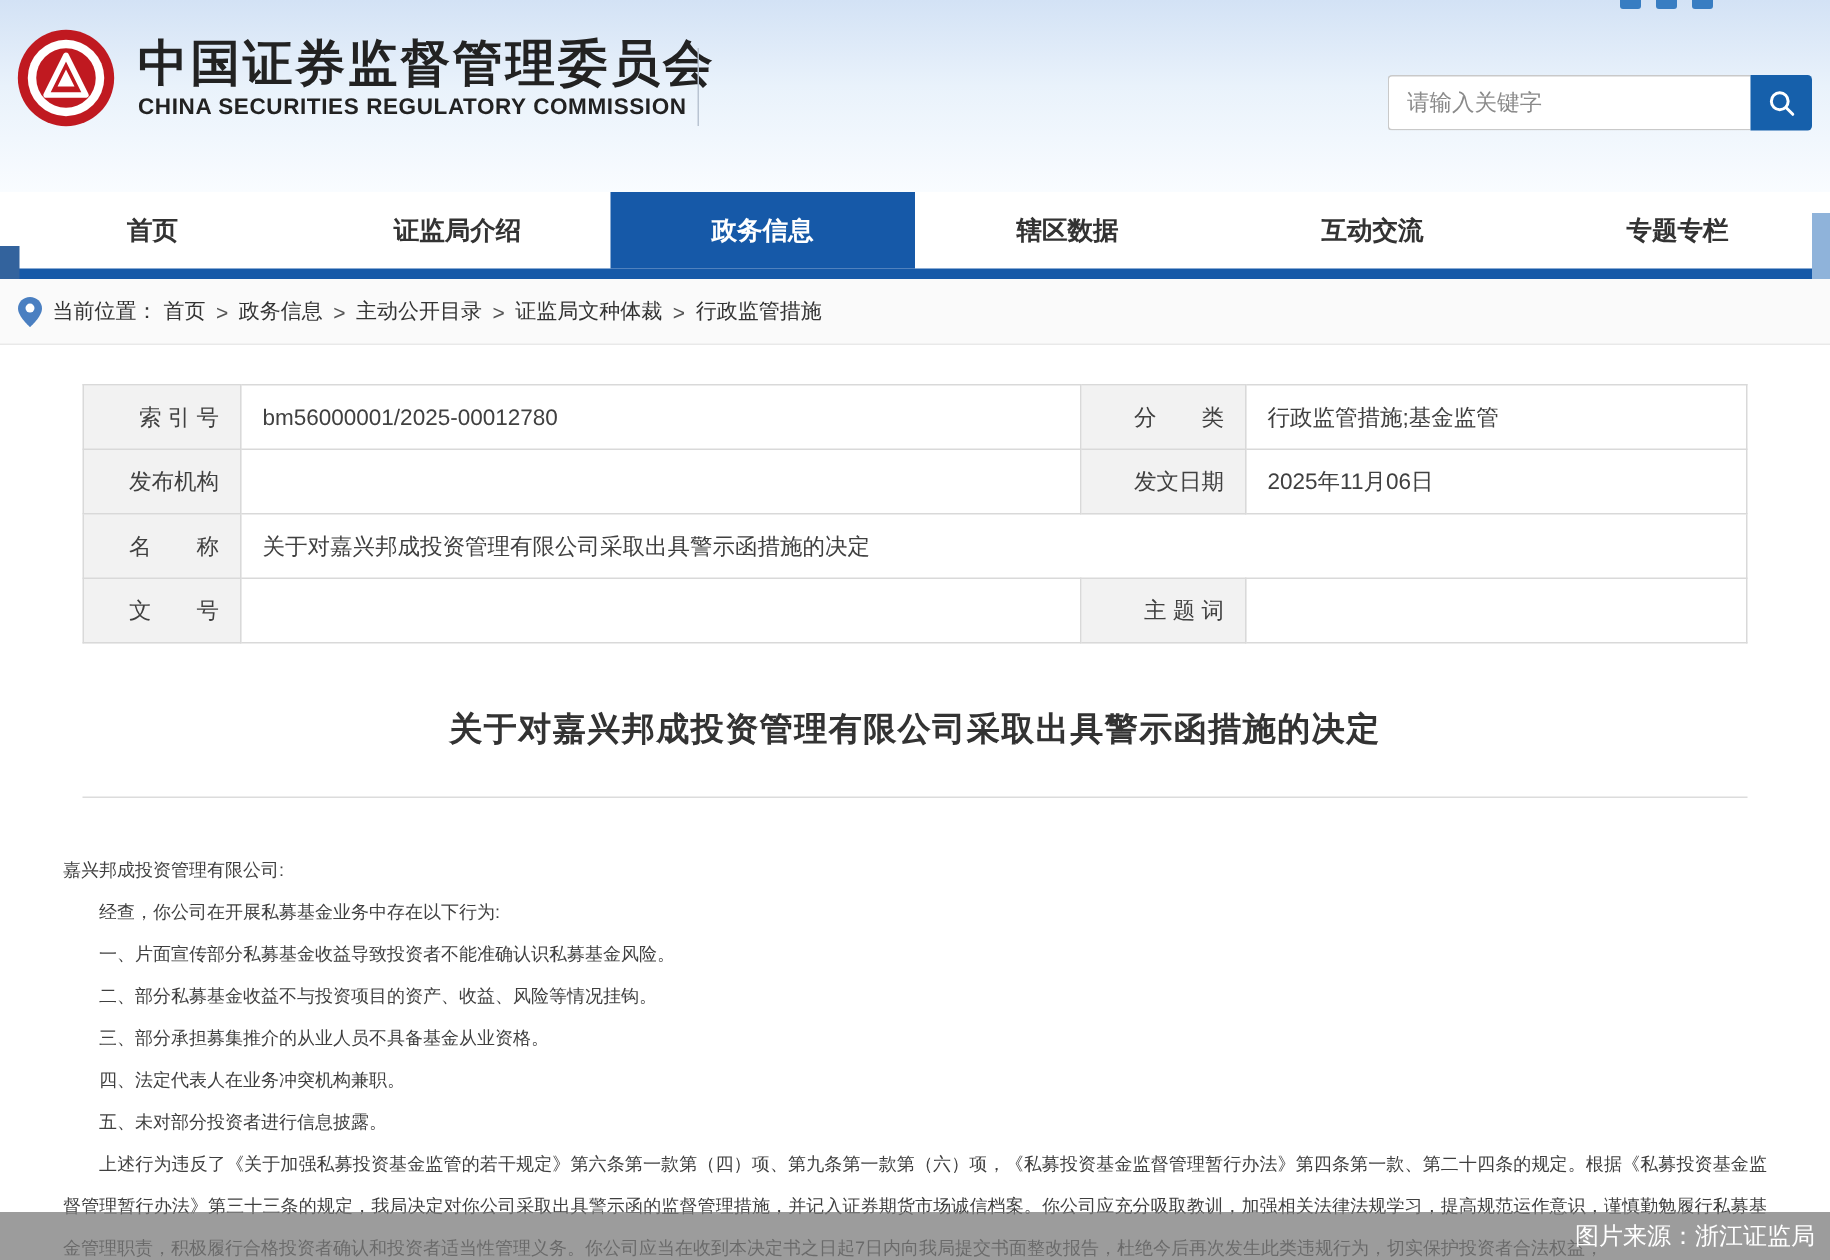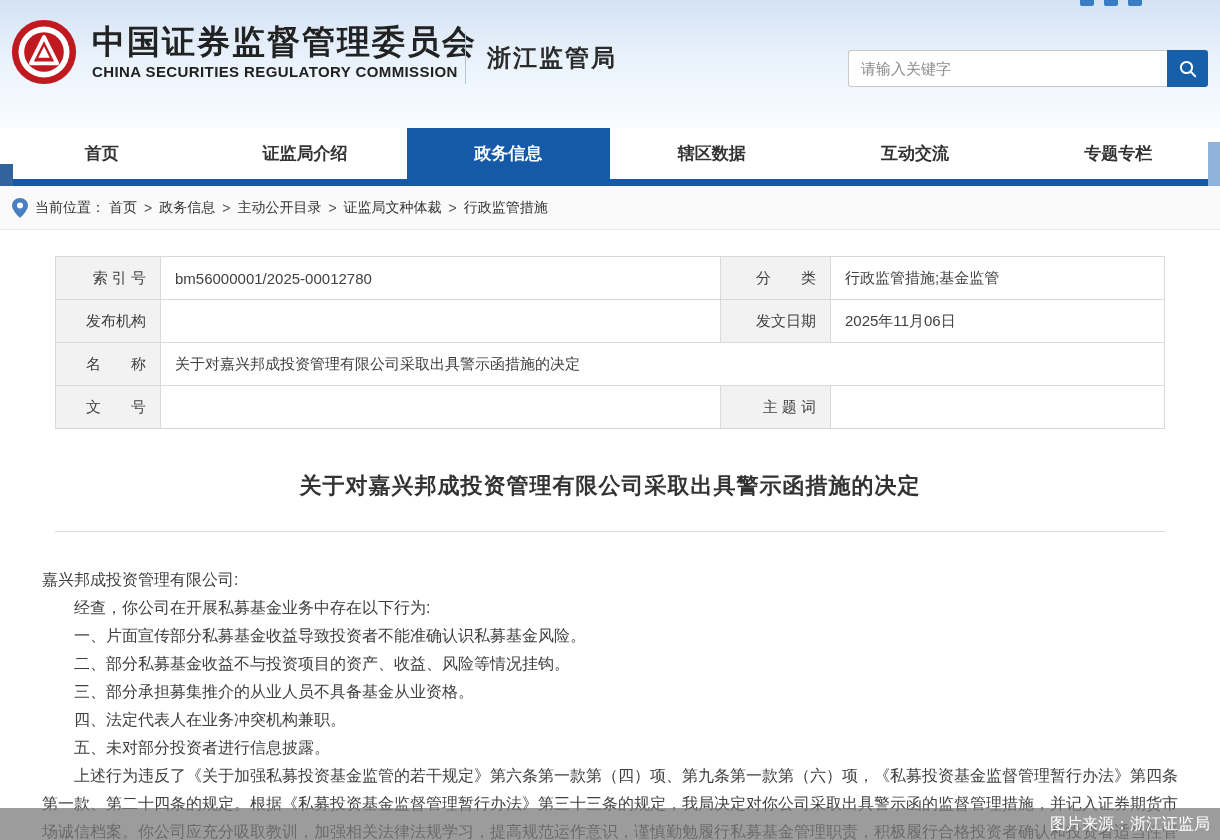--- a/index.html
+++ b/index.html
@@ -12,21 +12,21 @@
     background:linear-gradient(180deg,#d3e2f5 0%,#e9f2fb 45%,#f9fcff 100%); }
   .clipped-links { position:absolute; top:-6px; right:78px; height:14px; display:flex; gap:10px; }
   .clipped-links i { display:block; width:14px; height:12px; background:#1c6bb8; opacity:.85; border-radius:2px; }
   .brand { position:absolute; left:10px; top:18px; display:flex; align-items:center; }
   .seal { width:68px; height:68px; }
   .org { margin-left:14px; }
   .org-cn { font-size:33px; font-weight:bold; color:#222; letter-spacing:2px; line-height:36px; }
   .org-en { font-size:15px; font-weight:bold; color:#222; letter-spacing:.4px; margin-top:3px; }
   .vdiv { position:absolute; left:465px; top:32px; width:1px; height:52px; background:#b9c4d2; }
   .bureau { position:absolute; left:487px; top:42px; font-size:24px; font-weight:bold; color:#2b2b2b; letter-spacing:2px; }
-  .search { position:absolute; right:12px; top:50px; width:360px; height:37px; display:flex;align-items:flex-end; }
+  .search { position:absolute; right:12px; top:50px; width:283px; height:37px; display:flex;align-items:flex-end; }
   .search input { flex:1; height:37px; border:1px solid #c9c9c9; border-right:none;
     border-radius:3px 0 0 3px; padding:0 12px; font-size:15px; color:#333; background:#fff; outline:none;
     font-family:"Liberation Sans","DejaVu Sans",sans-serif; }
   .search input::placeholder { color:#8a8a8a; }
   .search button { width:41px; height:37px; background:#1660ab; border:none; border-radius:0 3px 3px 0; cursor:pointer;
     display:flex; align-items:center; justify-content:center; }
 
   
   .nav { position:relative; height:58px; background:#fff; border-bottom:7px solid #1659a8; display:flex; }
   .nav a { flex:1; display:flex; align-items:center; justify-content:center;
@@ -48,21 +48,21 @@
   table.meta { width:100%; border-collapse:collapse; table-layout:fixed; }
   table.meta td { border:1px solid #d9d9d9; height:43px; font-size:15px; color:#404040; padding:0 14px; }
   td.lab { background:#f2f2f2; width:105px; text-align:right; color:#4d4d4d; padding:0 6px; }
   td.val1 { width:560px; }
   td.lab2 { width:110px; }
 
   
   .doc-title { margin-top:42px; text-align:center; font-size:22px; font-weight:bold; color:#333; letter-spacing:1px; }
   .doc-rule { margin:30px 55px 0 55px; border:none; border-top:1px solid #dcdcdc; height:0; }
   .doc-body { padding:34px 42px 0 42px; }
-  .doc-body p { font-size:16px; line-height:28px; color:#3f3f3f; text-align:justify; }
+  .doc-body p { font-size:12px; line-height:28px; color:#3f3f3f; text-align:justify; }
   .doc-body p.indent { text-indent:2em; }
 
   
   .source-band { position:absolute; left:0; bottom:0; width:100%; height:32px;
     background:rgba(122,122,122,.74); z-index:5; display:flex; align-items:center; justify-content:flex-end;
     padding-right:10px; }
   .source-band span { color:#fff; font-size:16px;margin-left:44px; }
 </style>
 </head>
 <body>
@@ -82,21 +82,20 @@
         <circle cx="36" cy="36" r="21" fill="#c01920"></circle>
         <path d="M36 20 L50 48 L22 48 Z" fill="none" stroke="#ffffff" stroke-width="4" stroke-linejoin="round"></path>
         <path d="M36 30 L42 42 L30 42 Z" fill="#ffffff"></path>
       </svg>
       <div class="org">
         <div class="org-cn">中国证券监督管理委员会</div>
         <div class="org-en">CHINA SECURITIES REGULATORY COMMISSION</div>
       </div>
     </div>
     <div class="vdiv"></div>
-    <div class="bureau">浙江监管局</div>
     <div class="search">
       <input type="text" placeholder="请输入关键字" style="">
       <button>
         <svg width="20" height="20" viewBox="0 0 20 20">
           <circle cx="8.5" cy="8.5" r="5.6" fill="none" stroke="#fff" stroke-width="2"></circle>
           <line x1="12.8" y1="12.8" x2="17.2" y2="17.2" stroke="#fff" stroke-width="2" stroke-linecap="round"></line>
         </svg>
       </button>
     </div>
   </div>

